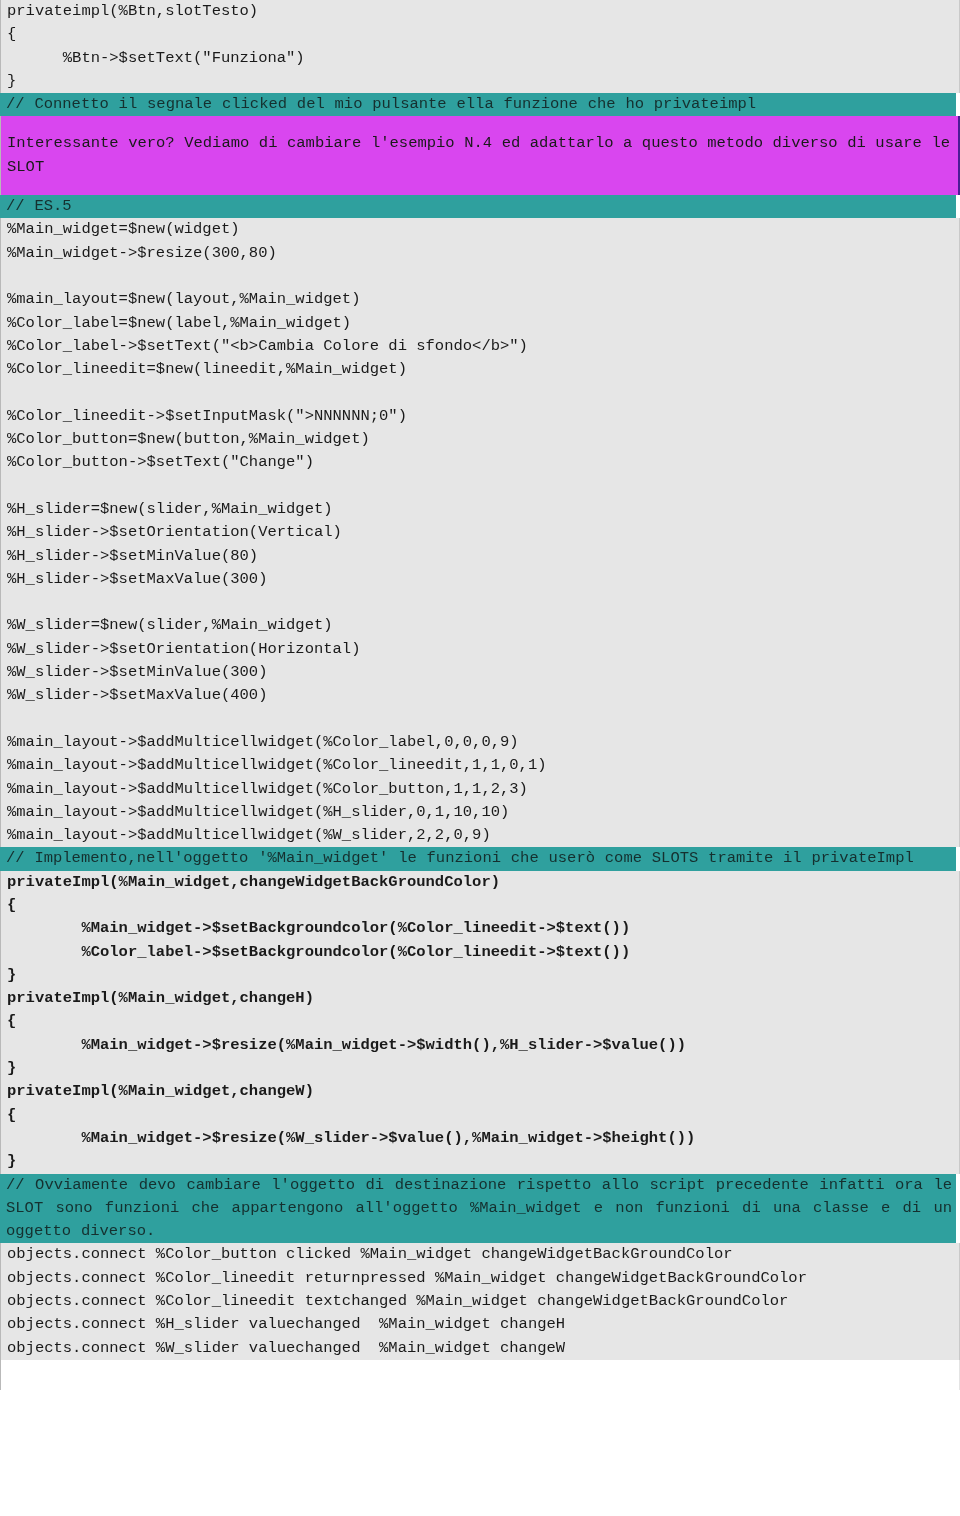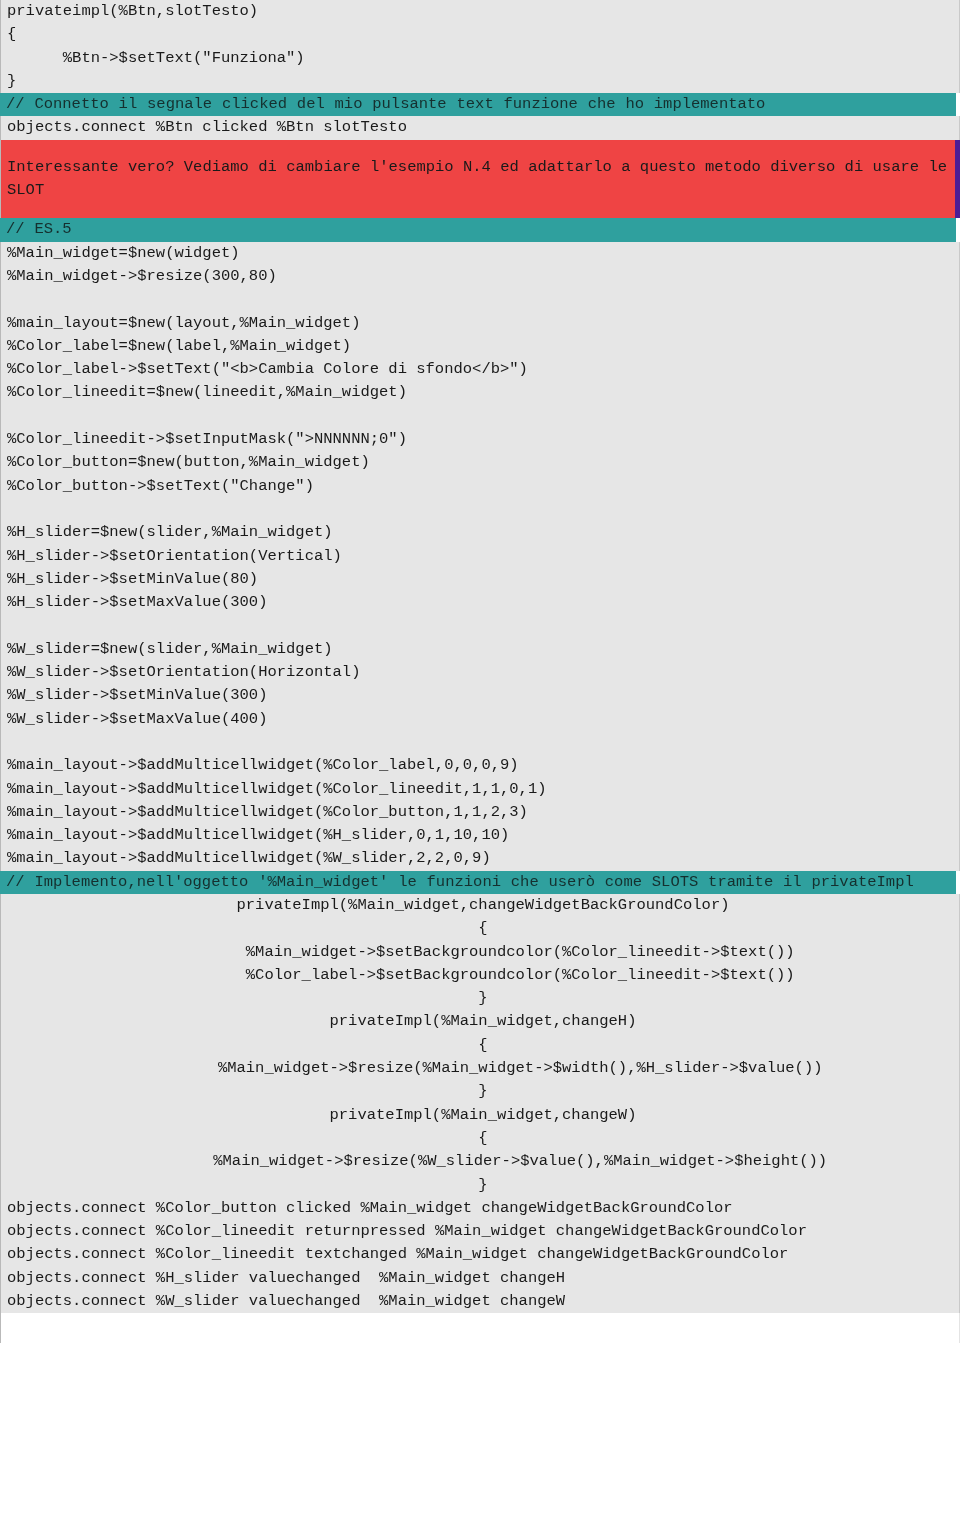--- a/index.html
+++ b/index.html
@@ -32,22 +32,21 @@
     line-height: 23.3px;
     white-space: pre;
     letter-spacing: 0px;
   }
   .codeblock .ln {
     padding-left: 6px;
     white-space: pre;
     min-height: 23.3px;
   }
   .codeblock .ln.bold {
-    font-weight: normal;
-    text-align: center;
+    font-weight: bold;
   }
   .codeblock .ln.blank {
     min-height: 23.3px;
   }
   
   .hl {
     background: #2fa09e;
     color: #15302f;
     padding-left: 6px;
     padding-right: 4px;
@@ -56,23 +55,23 @@
     line-height: 23.3px;
     box-sizing: border-box;
     width: 956px;
     word-spacing: 0.5px;
   }
   .hl.justify {
     text-align: justify;
   }
   
   .prose-wrap {
-    background: #ef4444;
+    background: #d946ef;
     border-left: 1px solid #b9b9b9;
-    border-right: 5px solid #4c1d95;
+    border-right: 2px solid #4c1d95;
     box-sizing: border-box;
     width: 960px;
   }
   .prose-spacer { height: 16px; }
   .prose {
     padding: 0 8px 0 6px;
     font-size: 15.5px;
     line-height: 23.3px;
     text-align: justify;
     text-align-last: left;
@@ -89,36 +88,37 @@
   }
   b.inl { font-weight: normal; }
 </style>
 </head>
 <body>
 
 <div class="page">
 
   <div class="codeblock" id="block1"><div class="ln">privateimpl(%Btn,slotTesto)</div><div class="ln">{</div><div class="ln">      %Btn-&gt;$setText("Funziona")</div><div class="ln">}</div></div>
 
-  <div class="hl justify">// Connetto il segnale clicked del mio pulsante text funzione che ho implementato</div>
+  <div class="hl justify">// Connetto il segnale clicked del mio pulsante ella funzione che ho privateimpl</div>
 
-  <div class="codeblock" id="block2"><div class="ln">objects.connect %Btn clicked %Btn slotTesto</div></div>
+  <div class="codeblock" id="block2"></div>
 
   <div class="prose-wrap">
     <div class="prose-spacer"></div>
     <div class="prose">Interessante vero? Vediamo di cambiare l'esempio N.4 ed adattarlo a questo metodo diverso di usare le SLOT</div>
     <div class="prose-spacer"></div>
   </div>
 
   <div class="hl">// ES.5</div>
 
   <div class="codeblock" id="block3"><div class="ln">%Main_widget=$new(widget)</div><div class="ln">%Main_widget-&gt;$resize(300,80)</div><div class="ln blank">&nbsp;</div><div class="ln">%main_layout=$new(layout,%Main_widget)</div><div class="ln">%Color_label=$new(label,%Main_widget)</div><div class="ln">%Color_label-&gt;$setText("&lt;b&gt;Cambia Colore di sfondo&lt;/b&gt;")</div><div class="ln">%Color_lineedit=$new(lineedit,%Main_widget)</div><div class="ln blank">&nbsp;</div><div class="ln">%Color_lineedit-&gt;$setInputMask("&gt;NNNNNN;0")</div><div class="ln">%Color_button=$new(button,%Main_widget)</div><div class="ln">%Color_button-&gt;$setText("Change")</div><div class="ln blank">&nbsp;</div><div class="ln">%H_slider=$new(slider,%Main_widget)</div><div class="ln">%H_slider-&gt;$setOrientation(Vertical)</div><div class="ln">%H_slider-&gt;$setMinValue(80)</div><div class="ln">%H_slider-&gt;$setMaxValue(300)</div><div class="ln blank">&nbsp;</div><div class="ln">%W_slider=$new(slider,%Main_widget)</div><div class="ln">%W_slider-&gt;$setOrientation(Horizontal)</div><div class="ln">%W_slider-&gt;$setMinValue(300)</div><div class="ln">%W_slider-&gt;$setMaxValue(400)</div><div class="ln blank">&nbsp;</div><div class="ln">%main_layout-&gt;$addMulticellwidget(%Color_label,0,0,0,9)</div><div class="ln">%main_layout-&gt;$addMulticellwidget(%Color_lineedit,1,1,0,1)</div><div class="ln">%main_layout-&gt;$addMulticellwidget(%Color_button,1,1,2,3)</div><div class="ln">%main_layout-&gt;$addMulticellwidget(%H_slider,0,1,10,10)</div><div class="ln">%main_layout-&gt;$addMulticellwidget(%W_slider,2,2,0,9)</div></div>
 
   <div class="hl justify">// Implemento,nell'oggetto '%Main_widget' le funzioni che userò come SLOTS tramite il privateImpl</div>
 
   <div class="codeblock" id="block4"><div class="ln bold">privateImpl(%Main_widget,changeWidgetBackGroundColor)</div><div class="ln bold">{</div><div class="ln bold">        %Main_widget-&gt;$setBackgroundcolor(%Color_lineedit-&gt;$text())</div><div class="ln bold">        %Color_label-&gt;$setBackgroundcolor(%Color_lineedit-&gt;$text())</div><div class="ln bold">}</div><div class="ln bold">privateImpl(%Main_widget,changeH)</div><div class="ln bold">{</div><div class="ln bold">        %Main_widget-&gt;$resize(%Main_widget-&gt;$width(),%H_slider-&gt;$value())</div><div class="ln bold">}</div><div class="ln bold">privateImpl(%Main_widget,changeW)</div><div class="ln bold">{</div><div class="ln bold">        %Main_widget-&gt;$resize(%W_slider-&gt;$value(),%Main_widget-&gt;$height())</div><div class="ln bold">}</div></div>
 
+  <div class="hl justify">// Ovviamente devo cambiare l'oggetto di destinazione rispetto allo script precedente infatti ora le SLOT sono funzioni che appartengono all'oggetto %Main_widget e non funzioni di una classe e di un oggetto diverso.</div>
 
   <div class="codeblock" id="block5"><div class="ln">objects.connect %Color_button clicked <b class="inl">%Main_widget</b> changeWidgetBackGroundColor</div><div class="ln">objects.connect %Color_lineedit returnpressed <b class="inl">%Main_widget</b> changeWidgetBackGroundColor</div><div class="ln">objects.connect %Color_lineedit textchanged <b class="inl">%Main_widget</b> changeWidgetBackGroundColor</div><div class="ln">objects.connect %H_slider valuechanged  <b class="inl">%Main_widget</b> changeH</div><div class="ln">objects.connect %W_slider valuechanged  <b class="inl">%Main_widget</b> changeW</div></div>
 
   <div class="tail-white"></div>
 
 </div>
 
 </body></html>

